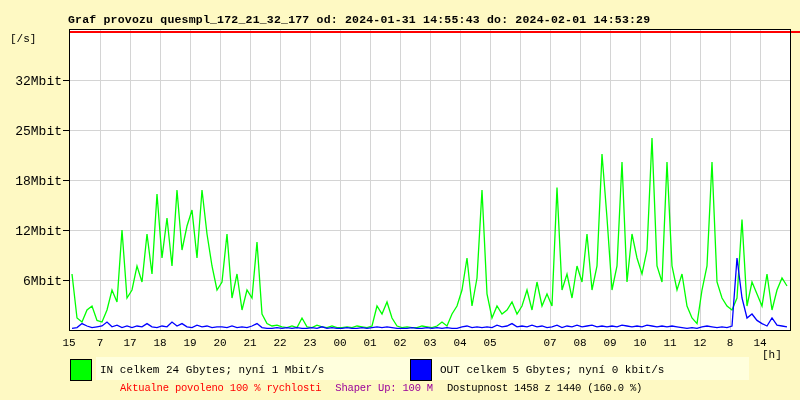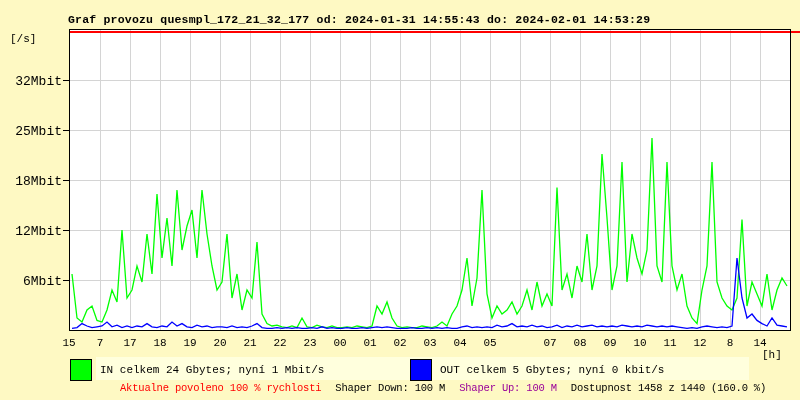--- a/index.html
+++ b/index.html
@@ -127,18 +127,17 @@
   <div class="xunit">[h]</div>
 
   <div class="legend-strip"></div>
   <div class="swatch swatch-in"></div>
   <div class="legend-text in">IN celkem 24 Gbytes; nyní 1 Mbit/s</div>
   <div class="swatch swatch-out"></div>
   <div class="legend-text out">OUT celkem 5 Gbytes; nyní 0 kbit/s</div>
 
   <div class="status-row">
     <span class="st-allowed">Aktualne povoleno 100 % rychlosti</span>
-    <span class="st-down">Shaper Down: 100 M</span>
     <span class="st-up">Shaper Up: 100 M</span>
     <span class="st-avail">Dostupnost 1458 z 1440 (160.0 %)</span>
   </div>
 
 </div>
 
 </body></html>

